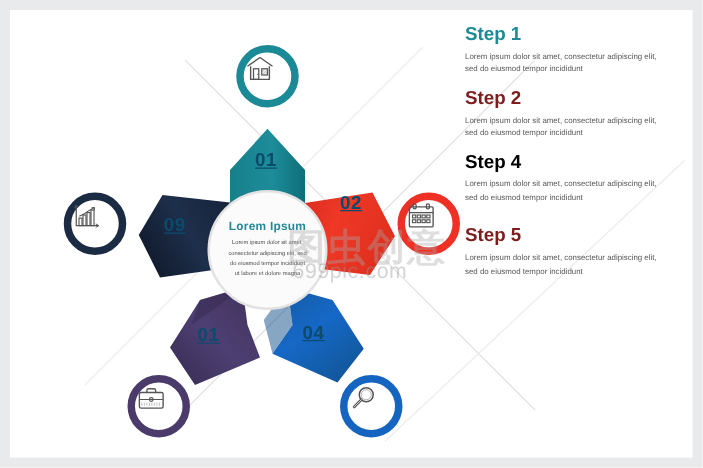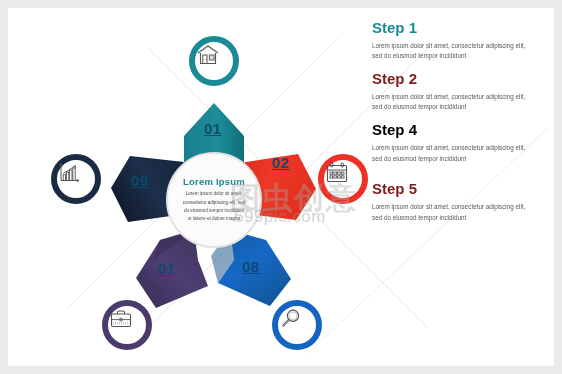--- a/index.html
+++ b/index.html
@@ -168,21 +168,21 @@
       <div class="center-body">
         <div>Lorem  ipsum  dolor  sit  amet,</div>
         <div>consectetur  adipiscing  elit,  sed</div>
         <div>do  eiusmod  tempor  incididunt</div>
         <div>ut labore et dolore magna</div>
       </div>
     </div>
 
     <div class="num" style="left:196px;top:112px;">01</div>
     <div class="num" style="left:264px;top:146px;text-align:right;">02</div>
-    <div class="num" style="left:234px;top:250px;">08</div>
+    <div class="num" style="left:234px;top:250px;">04</div>
     <div class="num" style="left:150px;top:252px;">01</div>
     <div class="num" style="left:123px;top:164px;">09</div>
 
     <div class="icon-circle" style="left:181px;top:28px;border:6px solid #1B8A96;">
       <svg width="26" height="26" viewBox="0 0 26 26">
         <path d="M3 11 L13 4 L23 11" fill="none" stroke="#555" stroke-width="1.1"></path>
         <path d="M5.5 11 L5.5 21.5 L20.5 21.5 L20.5 11" fill="none" stroke="#555" stroke-width="1.1"></path>
         <rect x="7.8" y="13" width="4.2" height="8.5" fill="none" stroke="#555" stroke-width="1"></rect>
         <circle cx="11.1" cy="17.4" r="0.5" fill="#555"></circle>
         <rect x="14.4" y="13" width="4.6" height="5" fill="none" stroke="#555" stroke-width="1"></rect>

